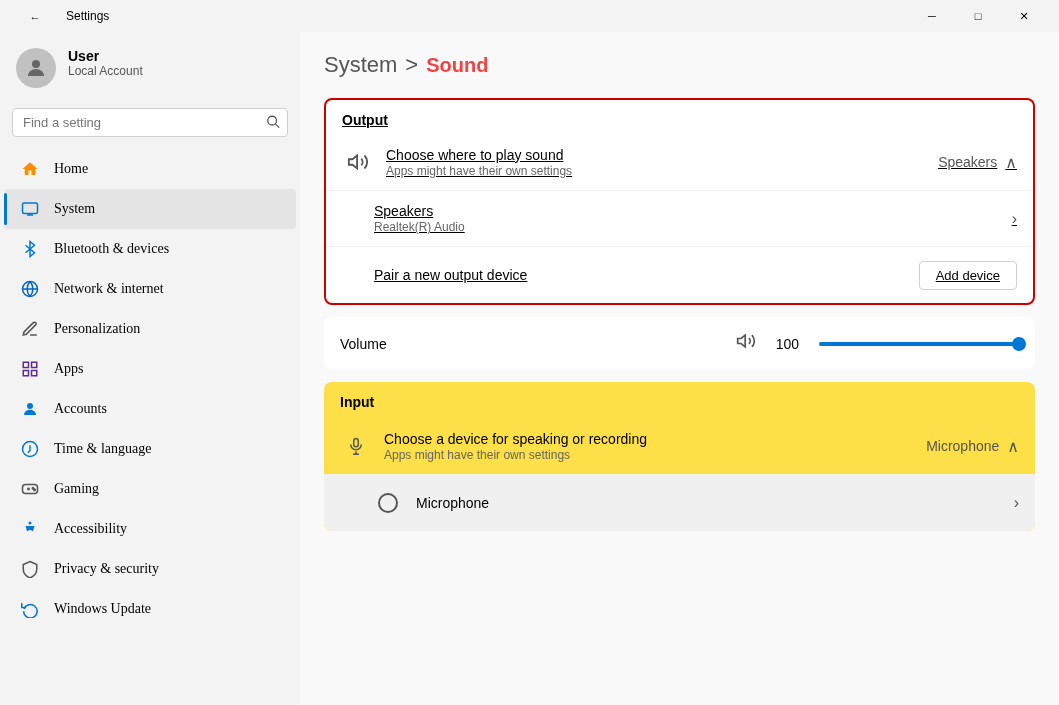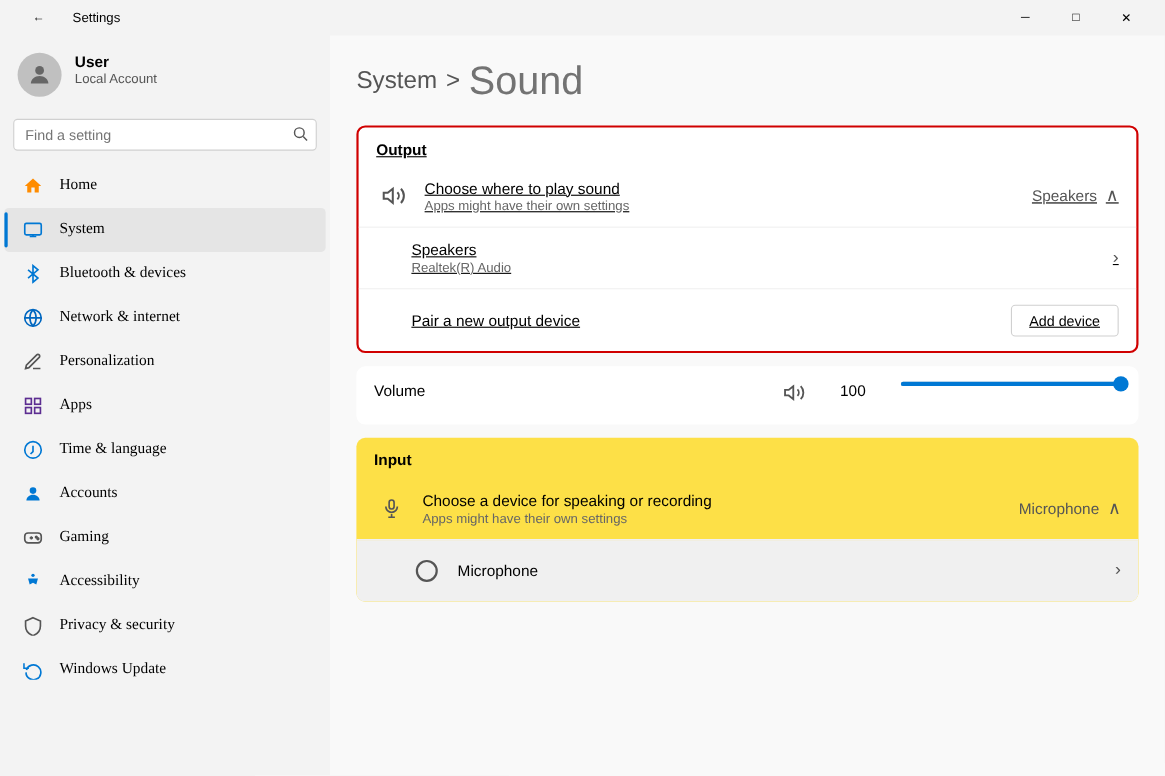--- a/index.html
+++ b/index.html
@@ -119,23 +119,23 @@
 
     .breadcrumb {
       font-size: 22px;
       color: #555;
       margin-bottom: 20px;
       display: flex;
       align-items: center;
       gap: 8px;
     }
     .breadcrumb-current {
-      font-size: 36px;
-      font-weight: 400;
-      color: #737373;
+      font-size: 20px;
+      font-weight: 700;
+      color: #ef4444;
     }
     .breadcrumb-sep { font-size: 22px; color: #555; }
 
     
     .section-card {
       background: #fff;
       border-radius: 8px;
       margin-bottom: 12px;
       overflow: hidden;
     }
@@ -170,25 +170,25 @@
     .setting-value { font-size: 14px; color: #555; }
     .chevron-icon { font-size: 16px; color: #555; }
 
     
     .volume-section {
       background: #fff;
       border-radius: 8px;
       padding: 14px 16px;
       margin-bottom: 12px;
       display: flex;
-      align-items: flex-start;
+      align-items: center;
       gap: 12px;
     }
     .volume-icon { font-size: 18px; color: #555; }
-    .volume-number { font-size: 14px; color: #000; margin: 0 20px; }
+    .volume-number { font-size: 14px; color: #000; margin: 0 8px; }
 
     
     .toggle {
       width: 44px; height: 22px;
       background: #a0a0a0;
       border-radius: 11px;
       position: relative;
       cursor: pointer;
     }
     .toggle-knob {
@@ -336,36 +336,36 @@
             <rect x="14" y="3" width="7" height="7"></rect>
             <rect x="3" y="14" width="7" height="7"></rect>
             <rect x="14" y="14" width="7" height="7"></rect>
           </svg>
       </span>
       <span>Apps</span>
     </div>
 
     <div class="nav-item">
       <span class="nav-icon">
+        <svg width="18" height="18" viewBox="0 0 24 24" fill="#0078d4">
+            <circle cx="12" cy="8" r="4"></circle>
+            <path d="M4 20c0-4 3.6-7 8-7s8 3 8 7"></path>
+          </svg>
+      </span>
+      <span>Accounts</span>
+    </div>
+
+    <div class="nav-item">
+      <span class="nav-icon">
         <svg width="18" height="18" viewBox="0 0 24 24" fill="none" stroke="#0078d4" stroke-width="2">
             <circle cx="12" cy="12" r="10"></circle>
             <path d="M9 17l3-3V7"></path>
           </svg>
       </span>
       <span>Time &amp; language</span>
-    </div>
-
-    <div class="nav-item">
-      <span class="nav-icon">
-        <svg width="18" height="18" viewBox="0 0 24 24" fill="#0078d4">
-            <circle cx="12" cy="8" r="4"></circle>
-            <path d="M4 20c0-4 3.6-7 8-7s8 3 8 7"></path>
-          </svg>
-      </span>
-      <span>Accounts</span>
     </div>
 
     <div class="nav-item">
       <span class="nav-icon">
         <svg width="18" height="18" viewBox="0 0 24 24" fill="none" stroke="#555" stroke-width="2">
             <rect x="2" y="6" width="20" height="12" rx="4"></rect>
             <line x1="8" y1="12" x2="12" y2="12"></line>
             <line x1="10" y1="10" x2="10" y2="14"></line>
             <circle cx="16" cy="11" r="1" fill="#555"></circle>
             <circle cx="18" cy="13" r="1" fill="#555"></circle>

